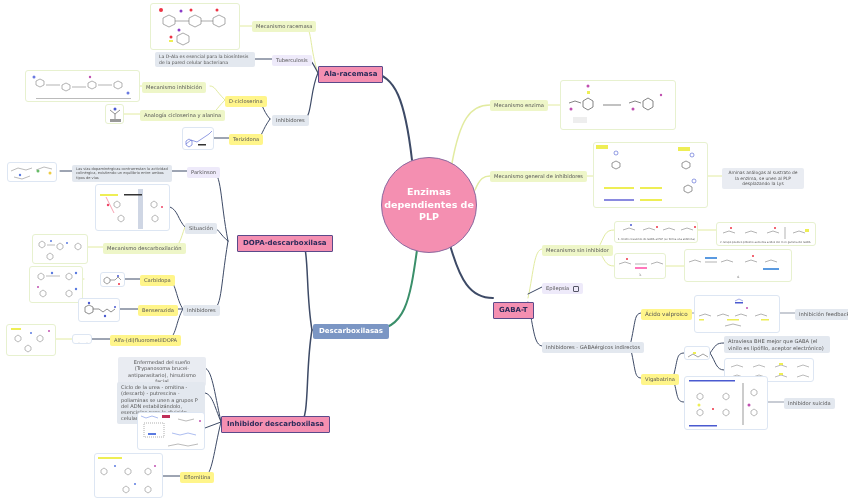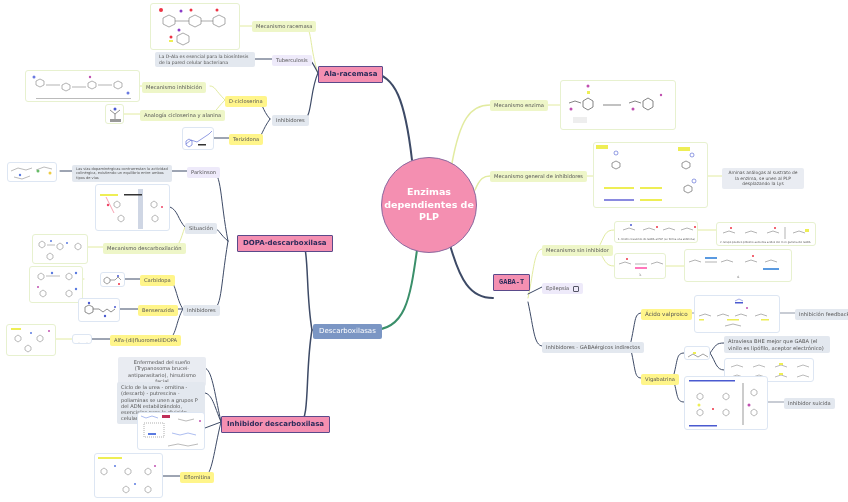--- a/index.html
+++ b/index.html
@@ -9,21 +9,21 @@
   .node { position:absolute; font-size:5.2px; color:#444; white-space:nowrap; padding:2px 4px;
           border-radius:2px; line-height:1.25; box-sizing:border-box; }
   .green { background:#eef6c8; color:#555; }
   .yellow { background:#fff58a; color:#555; }
   .grey { background:#e3e8ef; color:#555; }
   .lav { background:#eeeafa; color:#555; }
   .note { background:#e3e8ef; color:#555; white-space:normal; font-size:4.6px; }
   .note2 { background:#e9ecf2; color:#555; white-space:normal; font-size:5px; text-align:center; }
   .main { background:#f48fb1; border:1px solid #5a4a8a; color:#2b2b5a; font-weight:bold; font-size:7px;
           padding:3px 5px; border-radius:1px; }
-  .desc { background:#7b96c4; color:#fff; font-size:7px; padding:3px 6px; border-radius:2px; }
+  .desc { background:#7b96c4; color:#fff; font-size:7px; padding:3px 6px; border-radius:2px;font-weight:bold; }
   .center { position:absolute; left:381px; top:157px; width:94px; height:94px; border-radius:50%;
             background:#f48fb1; border:1px solid #8a6aa0; display:flex; align-items:center; justify-content:center;
             text-align:center; color:#fff; font-size:9.5px; font-weight:bold; line-height:1.3; }
   .img { position:absolute; background:#fff; border:1px solid #e7f1cf; border-radius:3px; box-sizing:border-box; overflow:hidden; }
   .img.blue { border-color:#dde6f3; }
 </style>
 </head>
 <body>
 
 <svg class="links" viewBox="0 0 848 502">
@@ -403,21 +403,21 @@
     <rect x="10" y="44" width="30" height="2" fill="#ee5"></rect>
       <rect x="10" y="56" width="30" height="2" fill="#8a8ae0"></rect>
       <rect x="46" y="44" width="22" height="2" fill="#ee5"></rect>
       <rect x="46" y="56" width="22" height="2" fill="#ee5"></rect>
   </svg>
 </div>
 <div class="node note2" style="left:722px;top:168px;width:82px;font-size:4.4px;">
   <span>Aminas análogas al sustrato de la enzima, se unen al PLP desplazando la Lys</span>
 </div>
 
-<div class="node main" style="left:493px;top:274px;font-family:Liberation Mono, monospace;">
+<div class="node main" style="left:493px;top:302px;">
   <span>GABA-T</span>
 </div>
 <div class="node green" style="left:542px;top:245px;">
   <span>Mecanismo sin inhibidor</span>
 </div>
 <div class="img" style="left:614px;top:221px;width:84px;height:22px;">
   <svg width="84" height="22">
     <g stroke="#666" stroke-width="0.5" fill="none">
         <polyline points="8,8 14,6 20,8"></polyline>
         <polyline points="28,8 34,6 40,8"></polyline>

